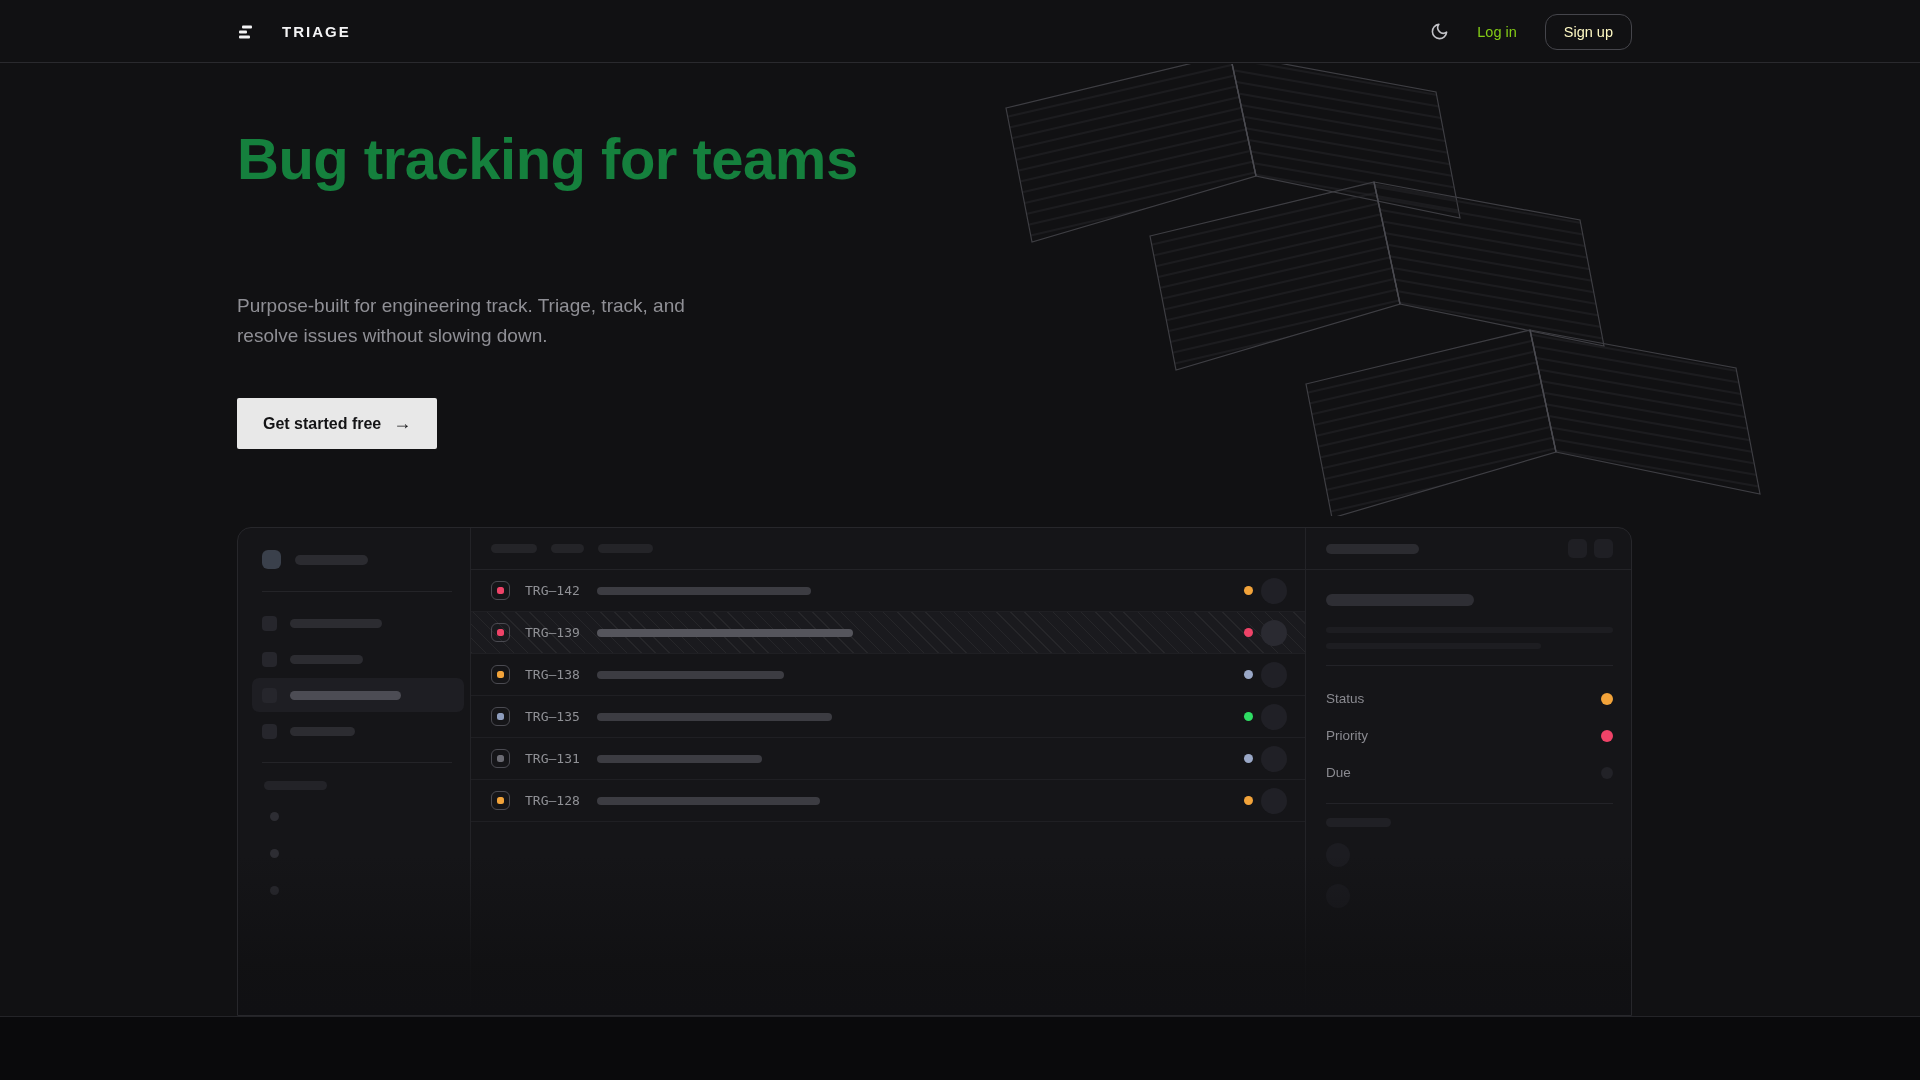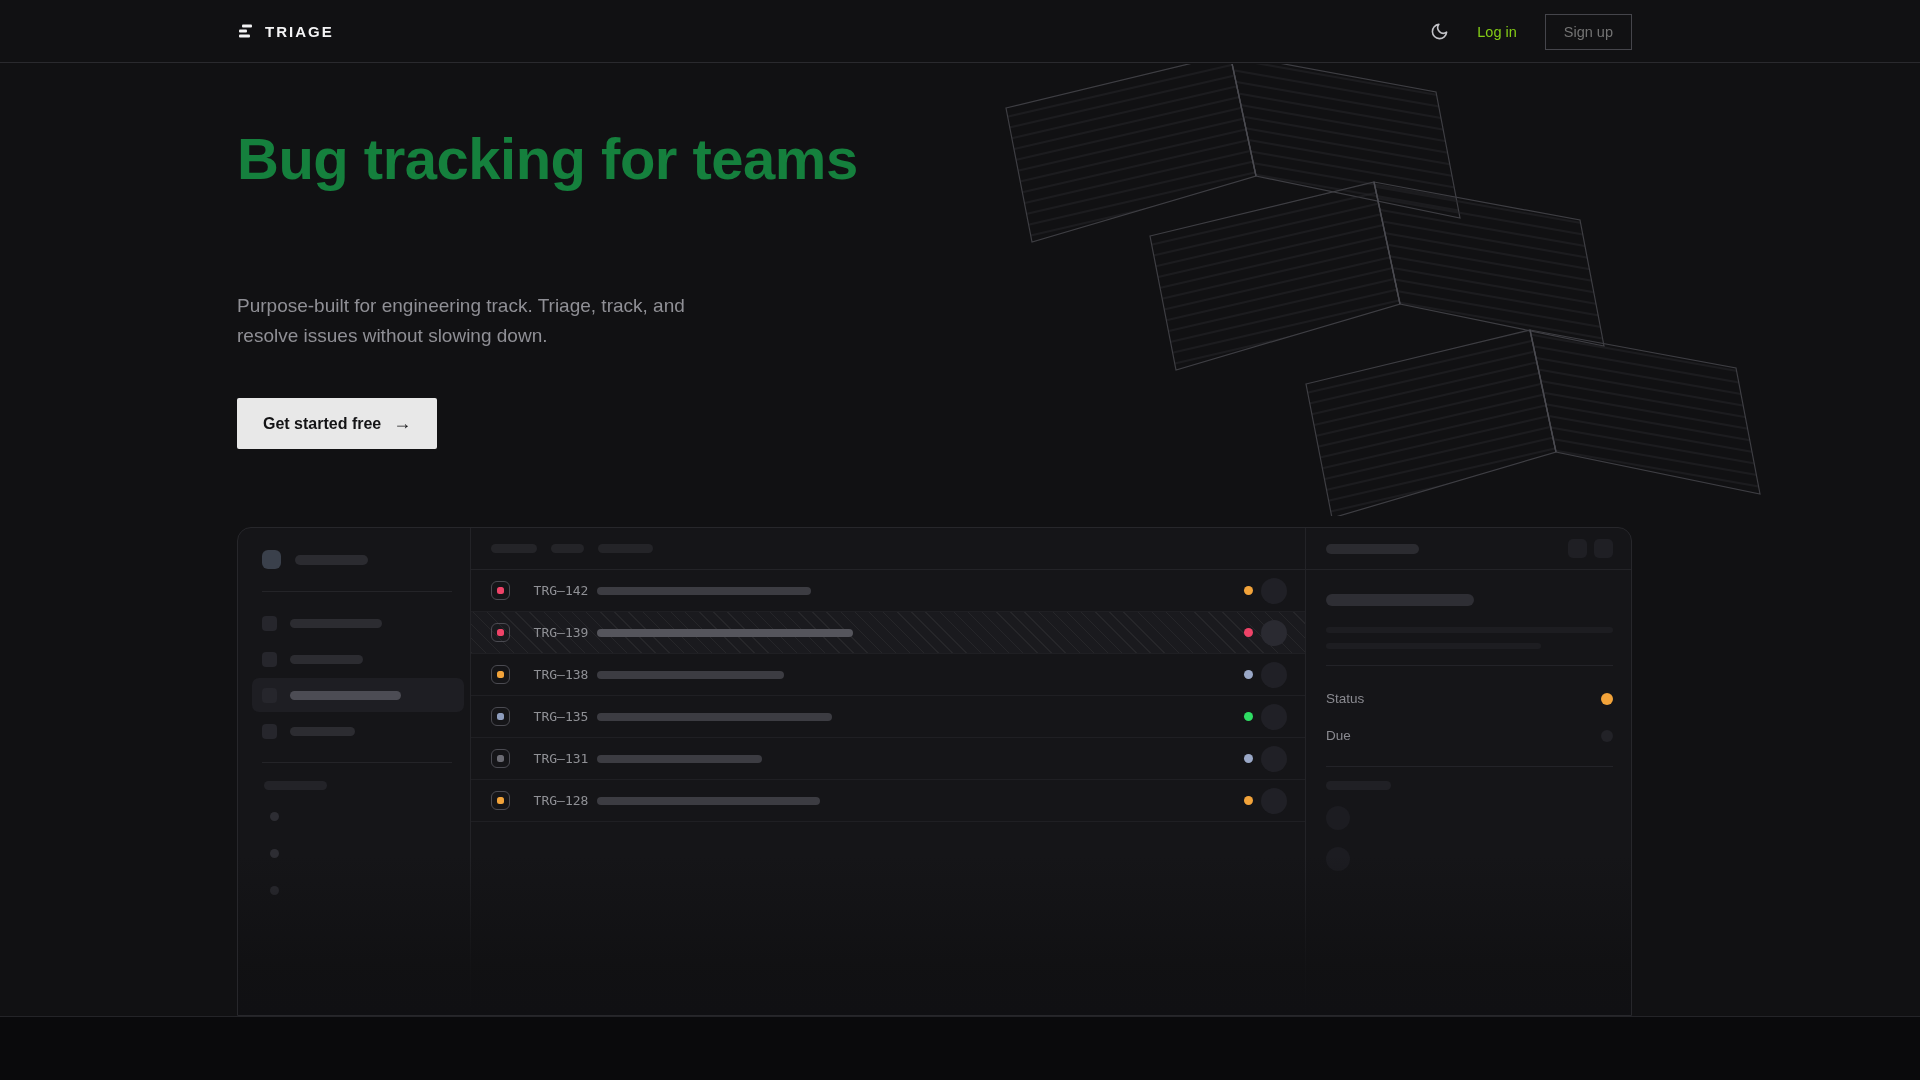--- a/index.html
+++ b/index.html
@@ -13,29 +13,29 @@
   
   .topnav {
     position:absolute; left:0; top:0; width:1920px; height:63px;
     border-bottom:1px solid #2a2a2e; z-index:30;
     background:#111113;
   }
   .topnav-inner {
     position:absolute; left:237px; width:1395px; height:63px;
     display:flex; align-items:center; justify-content:space-between;
   }
-  .brand { display:flex; gap:11px; }
+  .brand { display:flex; align-items:center; gap:28px; }
   .brand-name { color:#f4f4f5; font-size:15px; font-weight:700; letter-spacing:2px; }
   .nav-right { display:flex; align-items:center; gap:28px; }
   .theme-btn { background:none; border:none; cursor:pointer; display:flex; align-items:center; }
   .login { color:#84cc16; font-size:14.5px; text-decoration:none; cursor:pointer;text-align:right; }
   .signup {
-    background:transparent; border:1px solid #45454b; color:#737373;
+    background:transparent; border:1px solid #45454b; color:#fef9c3;
     font-family:"Liberation Sans", sans-serif;
-    font-size:14.5px; padding:9px 18px; border-radius:0; cursor:pointer;
+    font-size:14.5px; padding:9px 18px; border-radius:12px; cursor:pointer;
   }
 
   
   .wire-wrap { position:absolute; left:990px; top:64px; width:800px; height:452px; overflow:hidden; z-index:1; }
 
   
   .hero-title {
     position:absolute; left:237px; top:126px; z-index:5;
     color:#15803d; font-size:58px; line-height:65px; font-weight:700; letter-spacing:-0.5px;
   }
@@ -63,21 +63,21 @@
   .ws-pill { width:73px; height:10px; border-radius:5px; background:#2b2b30; }
   .m-divider { height:1px; background:#242428; margin:0 2px 14px 0; }
   .snav-item { display:flex; align-items:center; gap:13px; height:34px; padding:0 10px; margin:2px -10px; border-radius:7px; }
   .snav-item.active { background:#1e1e23; }
   .snav-icon { width:15px; height:15px; border-radius:4px; background:#26262c; flex:none; }
   .snav-pill { height:9px; border-radius:5px; background:#2c2c31; }
   .snav-item.active .snav-pill { background:#4c4c54; }
   .s-section { width:63px; height:9px; border-radius:5px; background:#232328; margin:18px 0 22px 2px; }
   .s-dot { width:9px; height:9px; border-radius:50%; background:#2d2d33; margin:0 0 28px 8px; }
 
-  .m-main { width:835px; height:100%; border-right:1px solid #232327; display:flex; flex-direction:column;text-align:center; }
+  .m-main { width:835px; height:100%; border-right:1px solid #232327; display:flex; flex-direction:column; }
   .m-toolbar { height:42px; flex:none; border-bottom:1px solid #232327; display:flex; align-items:center; gap:14px; padding-left:20px; }
   .tb-pill { height:9px; border-radius:5px; background:#242428; }
   .issue-row { height:42px; flex:none; border-bottom:1px solid #1f1f23; display:flex; align-items:center; padding:0 18px 0 20px; }
   .issue-row.hatched {
     background-color:#1a1a1e;
     background-image:repeating-linear-gradient(45deg, rgba(255,255,255,0.05) 0 1px, transparent 1px 10px);
   }
   .type-box { width:19px; height:19px; border:1.5px solid #4a4a51; border-radius:6px; display:flex; align-items:center; justify-content:center; flex:none; }
   .type-dot { width:7px; height:7px; border-radius:2.5px; }
   .issue-id {
@@ -296,20 +296,24 @@
         <div class="d-heading"></div>
         <div class="d-line l1"></div>
         <div class="d-line l2"></div>
         <div class="d-div"></div>
         <div id="field-list">
             <div class="d-field">
     <span class="d-label">Status</span>
     <span class="d-dot" style="background: rgb(242, 163, 58);"></span>
   </div>
             <div class="d-field">
+    <span class="d-label">Priority</span>
+    <span class="d-dot" style="background: rgb(239, 67, 104);"></span>
+  </div>
+            <div class="d-field">
     <span class="d-label">Due</span>
     <span class="d-dot" style="background: rgb(34, 34, 39);"></span>
   </div>
           </div>
         <div class="d-div" style="margin-top:12px;"></div>
         <div class="d-section"></div>
         <div id="cavatar-list">
             <div class="d-avatar"></div>
             <div class="d-avatar"></div>
           </div>

